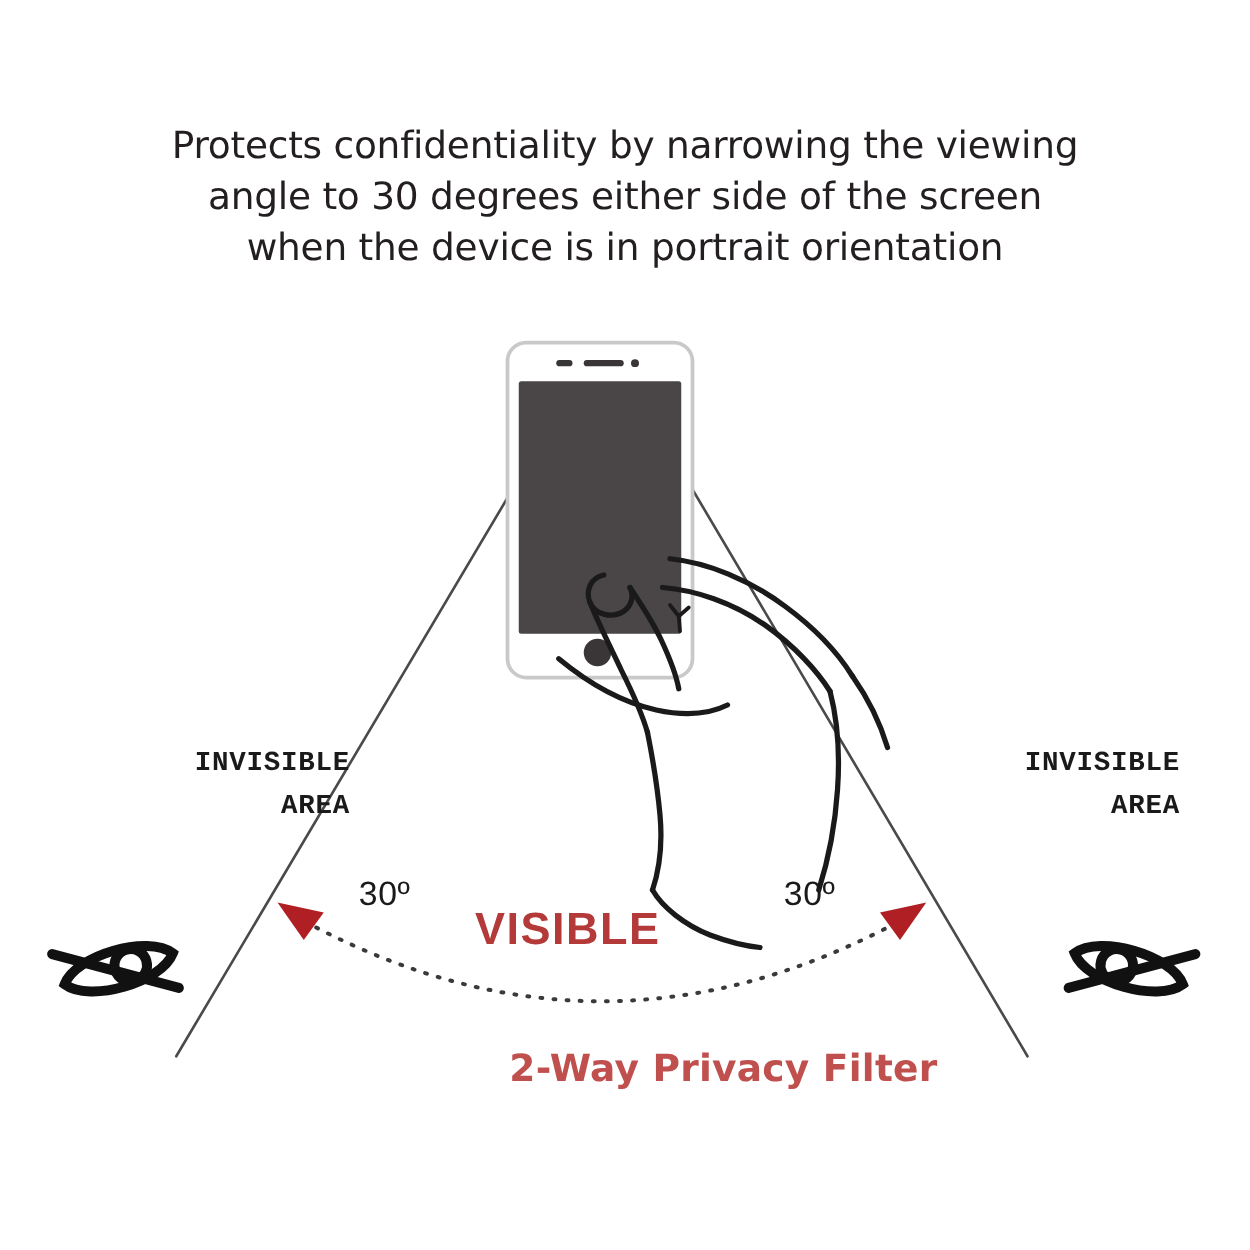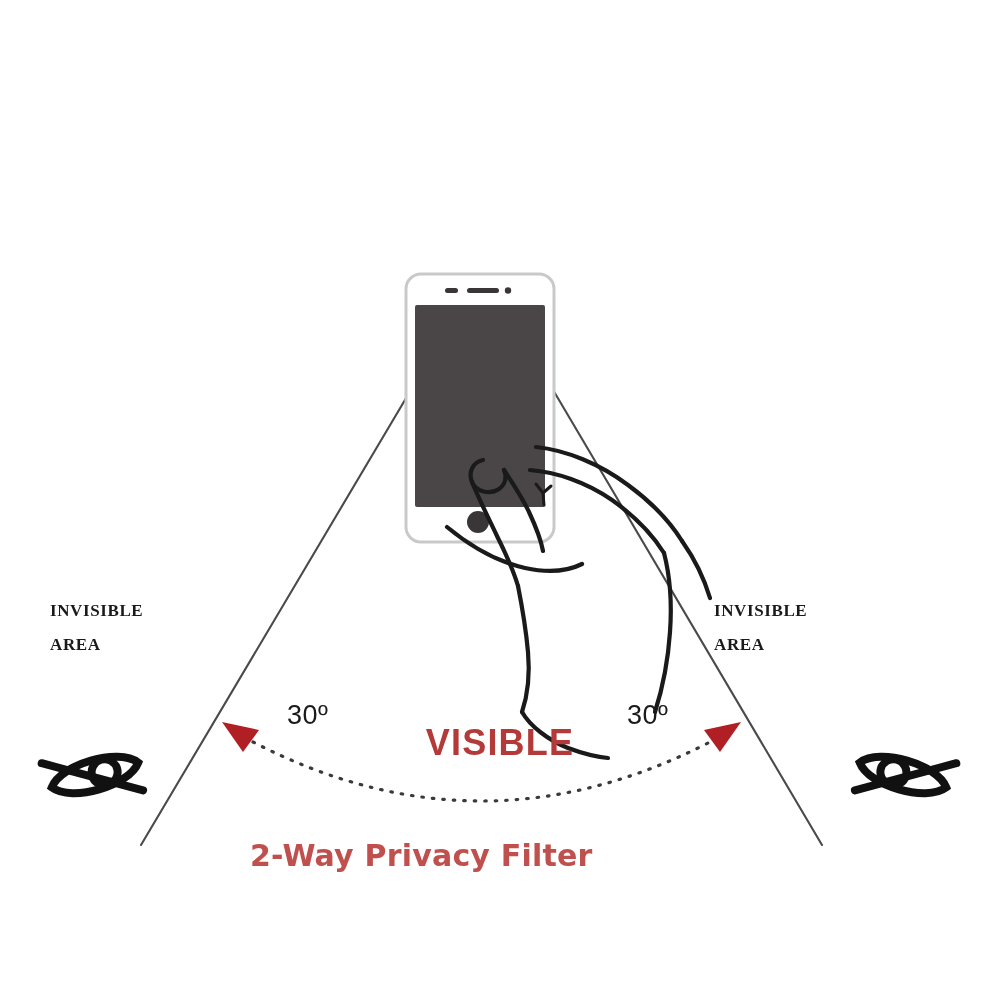--- a/index.html
+++ b/index.html
@@ -34,24 +34,24 @@
     line-height: 41px;
     letter-spacing: -0.2px;
     font-weight: 400;
   }
   #heading .hline { display: block; white-space: nowrap; }
 
   
   .invisible-label {
     position: absolute;
     width: 230px;
-    text-align: left;
+    text-align: right;
     color: #1a1a1a;
-    font-family: Liberation Serif, serif;
-    font-size: 17px;
+    font-family: Liberation Mono, monospace;
+    font-size: 22px;
     font-weight: 700;
     line-height: 34px;
     letter-spacing: 0.6px;
   }
   #invisible-left  { left: 50px;  top: 594px; }
   #invisible-right { left: 714px; top: 594px; }
 
   .deg-label {
     position: absolute;
     color: #1a1a1a;
@@ -61,34 +61,33 @@
     letter-spacing: 0.5px;
   }
   #deg-left  { left: 287px; top: 700px; }
   #deg-right { left: 627px; top: 700px; }
 
   #visible-label {
     position: absolute;
     left: 380px;
     top: 722px;
     width: 240px;
-    text-align: center;
     color: #b43a3a;
     font-family: "Liberation Sans", sans-serif;
     font-size: 36px;
     font-weight: 700;
     letter-spacing: 1.2px;
   }
 
   #caption {
     position: absolute;
     left: 250px;
     top: 838px;
     width: 500px;
-    text-align: left;
+    text-align: right;
     color: #c0504d;
     font-family: "DejaVu Sans", sans-serif;
     font-size: 30px;
     font-weight: 700;
     letter-spacing: 0.2px;
   }
 
   
   .svg-layer {
     position: absolute;
@@ -191,20 +190,25 @@
       <line x1="-48" y1="-26" x2="42" y2="28" stroke="#111111" stroke-width="8" stroke-linecap="round"></line>
     </g>
 
     <g transform="translate(903,775) scale(-1,1) rotate(-16)">
       <path d="M -45 0 C -30 -20, 30 -20, 45 0 C 30 20, -30 20, -45 0 Z" fill="none" stroke="#111111" stroke-width="8"></path>
       <circle cx="10" cy="0" r="13" fill="none" stroke="#111111" stroke-width="8"></circle>
       <line x1="-48" y1="-26" x2="42" y2="28" stroke="#111111" stroke-width="8" stroke-linecap="round"></line>
     </g>
   </svg>
 
+  <div id="heading">
+    <span class="hline">Protects confidentiality by narrowing the viewing</span>
+    <span class="hline">angle to 30 degrees either side of the screen</span>
+    <span class="hline">when the device is in portrait orientation</span>
+  </div>
 
   <div class="invisible-label" id="invisible-left">
     <div>INVISIBLE</div>
     <div>AREA</div>
   </div>
 
   <div class="invisible-label" id="invisible-right">
     <div>INVISIBLE</div>
     <div>AREA</div>
   </div>

